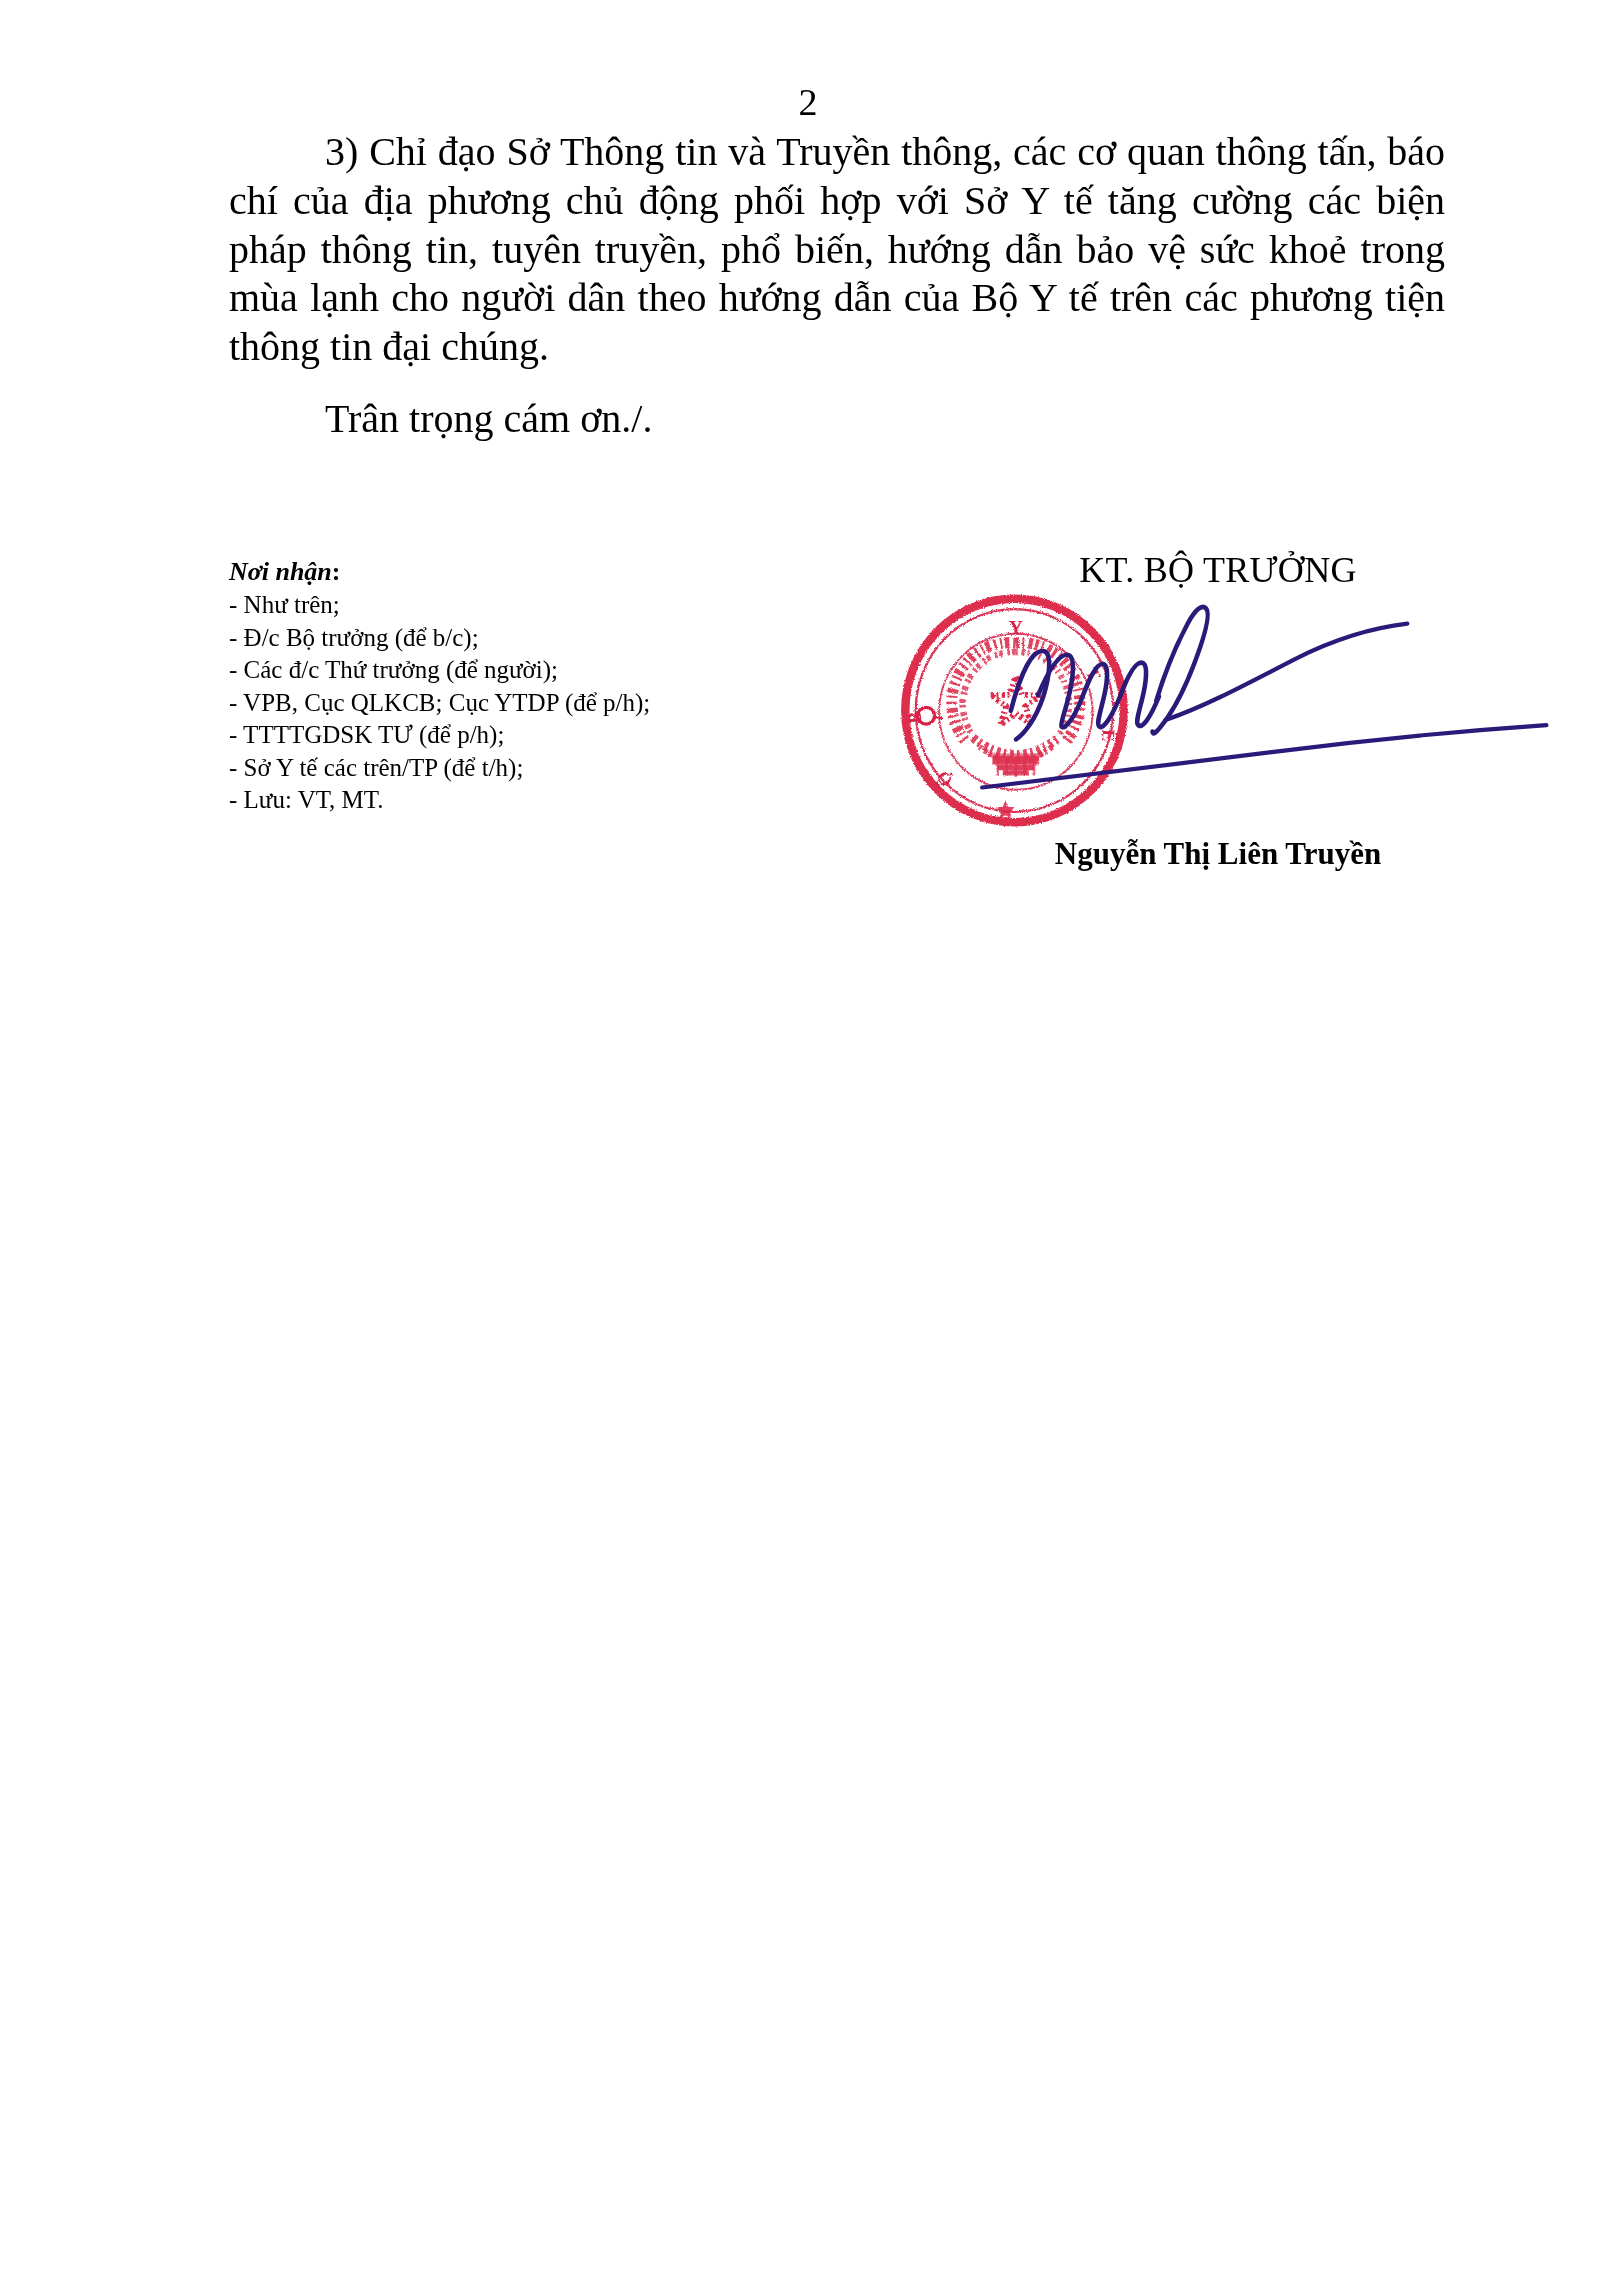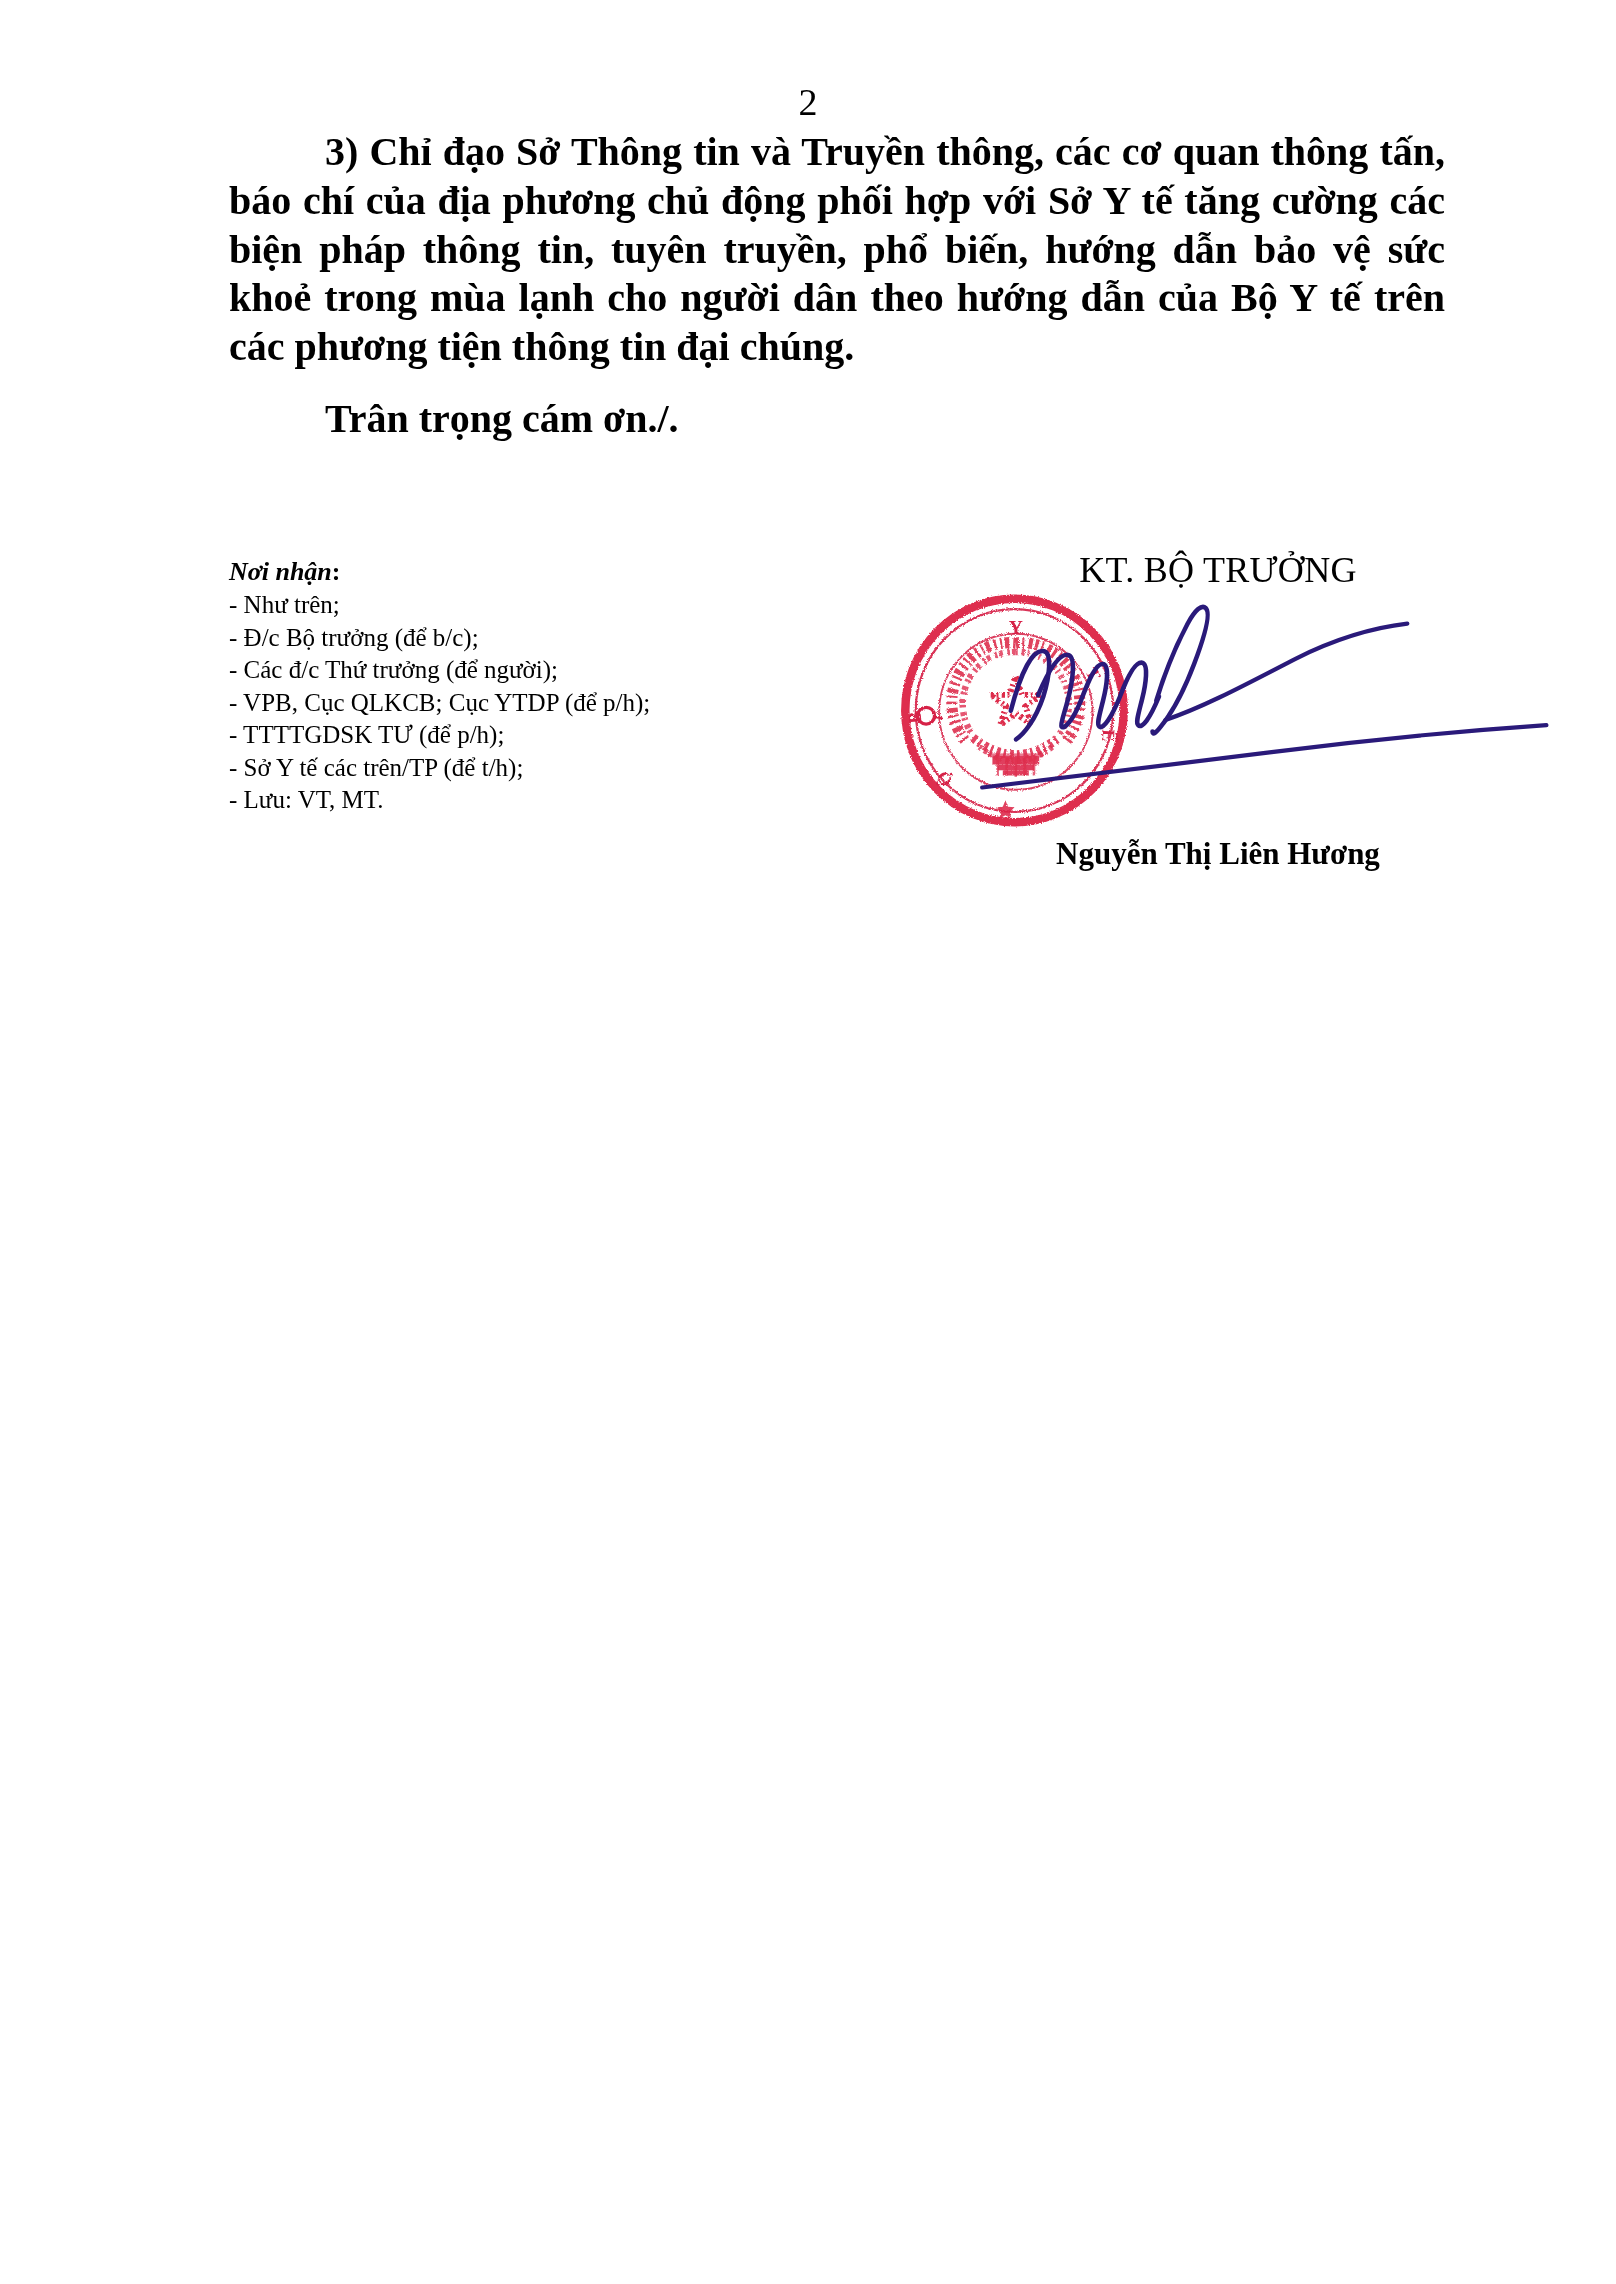--- a/index.html
+++ b/index.html
@@ -38,21 +38,20 @@
     left: 229px;
     width: 1216px;
   }
   .para {
     font-size: 40px;
     line-height: 1.22;
     text-align: justify;
     text-justify: inter-word;
     margin: 0;
     text-indent: 96px;
-    font-weight: bold;
   }
   .para + .para {
     margin-top: 23.4px;
   }
   .para.no-justify {
     text-align: left;
   }
 
   
   #lower {
@@ -161,21 +160,21 @@
       <p class="recipient-line">- Đ/c Bộ trưởng (để b/c);</p>
       <p class="recipient-line">- Các đ/c Thứ trưởng (để người);</p>
       <p class="recipient-line">- VPB, Cục QLKCB; Cục YTDP (để p/h);</p>
       <p class="recipient-line">- TTTTGDSK TƯ (để p/h);</p>
       <p class="recipient-line">- Sở Y tế các trên/TP (để t/h);</p>
       <p class="recipient-line">- Lưu: VT, MT.</p>
     </div>
 
     <div id="signature-block">
       <p class="sig-title">KT. BỘ TRƯỞNG</p>
-      <p id="signer-name">Nguyễn Thị Liên Hương</p>
+      <p id="signer-name">Nguyễn Thị Liên Truyền</p>
     </div>
   </div>
 
   <svg id="seal" viewBox="0 0 420 440" xmlns="http://www.w3.org/2000/svg">
     <defs>
       <filter id="rough">
         <feTurbulence type="fractalNoise" baseFrequency="0.55" numOctaves="3" seed="7" result="n"></feTurbulence>
         <feDisplacementMap in="SourceGraphic" in2="n" scale="5" xChannelSelector="R" yChannelSelector="G"></feDisplacementMap>
       </filter>
       <filter id="rough2">

